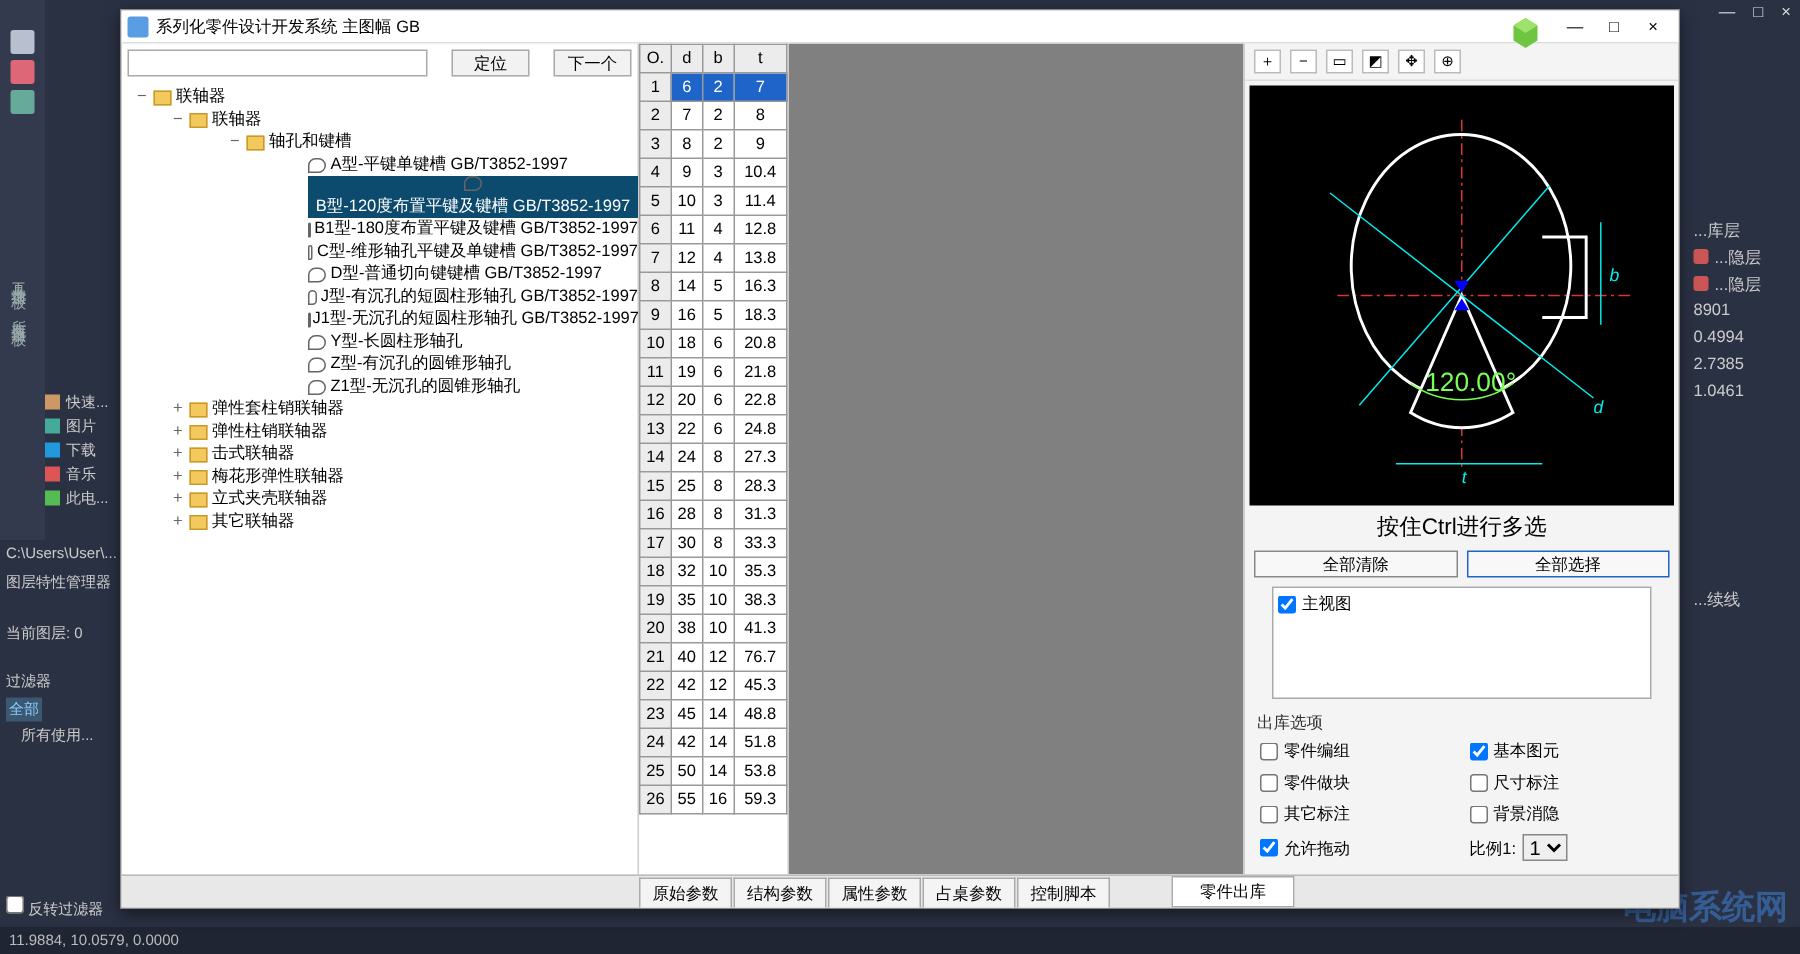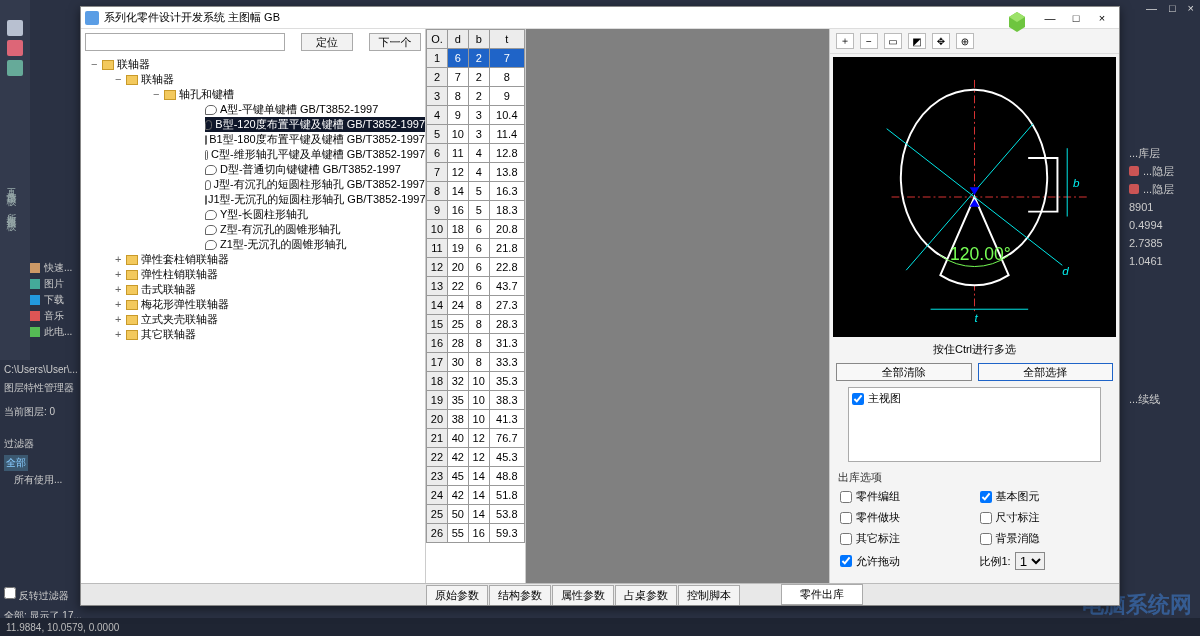--- a/index.html
+++ b/index.html
@@ -40,39 +40,39 @@
 .tree li{white-space:nowrap;line-height:15px;}
 .tree .lvl0{padding-left:10px;}
 .tree .lvl1{padding-left:24px;}
 .tree .lvl2{padding-left:38px;}
 .tree .lvl3{padding-left:52px;}
 .tree .node{display:flex;align-items:center;gap:3px;}
 .tree .twisty{width:8px;display:inline-block;color:#666;}
 .tree .folder{width:12px;height:10px;background:#f3c95d;border:1px solid #c99a2a;display:inline-block;}
 .tree .leaf-ico{width:12px;height:10px;display:inline-block;position:relative;}
 .tree .leaf-ico::before{content:"";position:absolute;inset:0;border:1px solid #666;border-radius:5px 5px 5px 0;}
-.tree .sel{background:#0f172a;color:#fff;}
+.tree .sel{background:#0c4a6e;color:#fff;flex-direction:column;}
 
 
 .col-table{width:100px;display:flex;flex-direction:column;background:#fff;border-right:1px solid #ccc;}
 .tbl{border-collapse:collapse;width:100%;font-size:11px;}
 .tbl th,.tbl td{border:1px solid #999;text-align:center;height:19px;}
 .tbl th{background:#ececec;font-weight:normal;}
 .tbl .selrow td:not(:first-child){background:#1f64c8;color:#fff;}
 .tbl td:first-child{background:#ececec;}
 
 
 .col-mid{flex:1;background:#808080;}
 
 
 .col-right{width:290px;background:#f4f4f4;display:flex;flex-direction:column;border-left:1px solid #ccc;}
 .zoomrow{display:flex;gap:6px;padding:4px 6px;border-bottom:1px solid #ddd;}
 .zoomrow .zi{width:18px;height:16px;border:1px solid #bbb;background:#fff;display:flex;align-items:center;justify-content:center;font-size:10px;}
 .preview{height:280px;background:#000;margin:3px;position:relative;overflow:hidden;}
-.hint{text-align:center;font-size:11px;padding:2px;}
+.hint{text-align:center;font-size:15px;padding:2px;}
 .btnrow{display:flex;gap:6px;padding:4px 6px;justify-content:center;}
 .btnrow button{flex:1;height:18px;border:1px solid #888;background:#f8f8f8;font-size:11px;}
 .btnrow button.sel{border-color:#1f64c8;}
 .viewlist{height:75px;border:1px solid #aaa;margin:2px 18px;background:#fff;padding:3px;}
 .viewlist label{display:flex;align-items:center;gap:4px;}
 .opt-title{padding:6px 8px 2px;color:#333;}
 .opts{display:grid;grid-template-columns:1fr 1fr;gap:6px 10px;padding:2px 10px;}
 .opts label{display:flex;align-items:center;gap:4px;}
 .scale-row{display:flex;align-items:center;gap:4px;}
 .scale-row select{height:18px;border:1px solid #888;}
@@ -117,21 +117,21 @@
         <span>音乐</span>
       </div>
     <div style="display:flex;align-items:center;gap:4px;height:16px;">
         <span style="width:10px;height:10px;background:#5b5;"></span>
         <span>此电...</span>
       </div>
   </div>
   <div class="bg-left-lower">
     <div>C:\Users\User\...</div>
     <div style="margin-top:6px;">图层特性管理器</div>
-    <div style="margin-top:10px;">当前图层: 0</div>
+    <div style="margin-top:20px;">当前图层: 0</div>
     <div style="margin-top:18px;">过滤器</div>
     <div style="margin-top:4px;"><span class="hdr">全部</span></div>
     <div style="margin-top:2px;padding-left:10px;">所有使用...</div>
     <div style="margin-top:100px;"><input type="checkbox" style=""> <span>反转过滤器</span></div>
     <div style="margin-top:6px;">全部: 显示了 17...</div>
   </div>
   <div class="bg-right-panel">
     <div class="row">
         <span>...库层</span>
       </div>
@@ -406,21 +406,21 @@
             <tr>
               <td>12</td>
               <td>20</td>
               <td>6</td>
               <td>22.8</td>
             </tr>
             <tr>
               <td>13</td>
               <td>22</td>
               <td>6</td>
-              <td>43.7</td>
+              <td>24.8</td>
             </tr>
             <tr>
               <td>14</td>
               <td>24</td>
               <td>8</td>
               <td>27.3</td>
             </tr>
             <tr>
               <td>15</td>
               <td>25</td>

